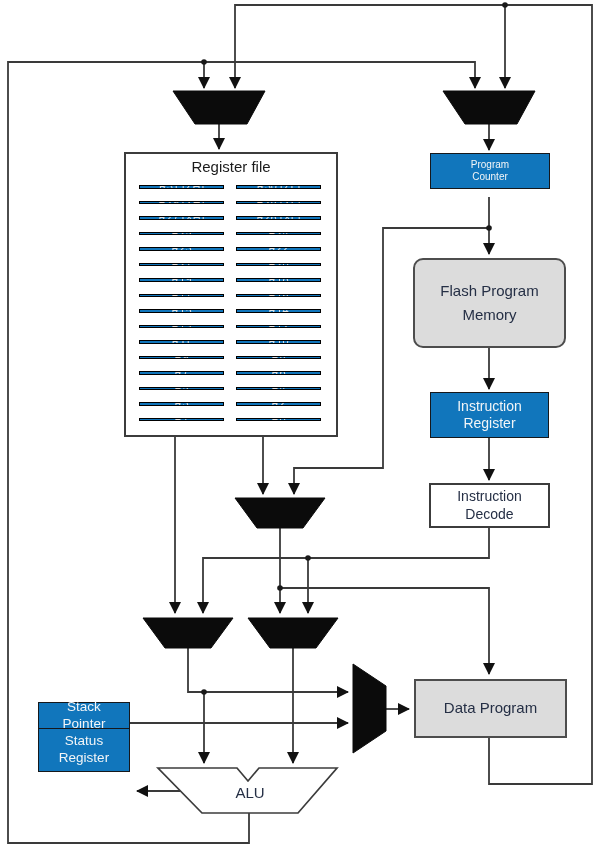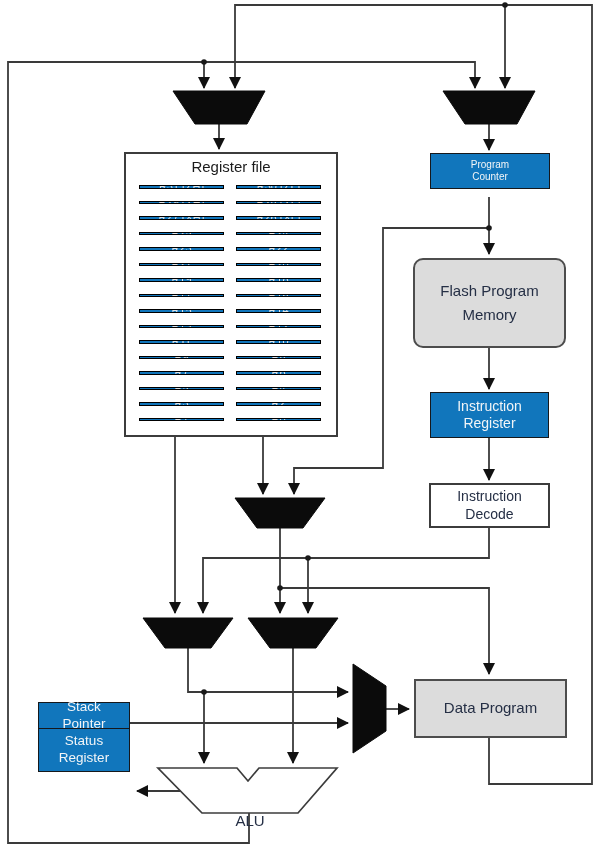--- a/index.html
+++ b/index.html
@@ -37,21 +37,21 @@
     overflow:hidden;
   }
   #program-counter      { left:430px; top:153px; width:120px; height:36px; font-size:10px; }
   #flash-program-memory { left:413px; top:258px; width:153px; height:90px; font-size:15px; line-height:1.6;border-radius:10px; }
   #instruction-register { left:430px; top:392px; width:119px; height:46px; font-size:14px; }
   #instruction-decode   { left:429px; top:483px; width:121px; height:45px; font-size:14px; }
   #data-memory          { left:414px; top:679px; width:153px; height:59px; font-size:15px; }
   #stack-pointer        { left:38px;  top:702px; width:92px;  height:28px; font-size:13.5px; }
   #status-register      { left:38px;  top:728px; width:92px;  height:44px; font-size:13.5px; }
   #alu-label { position:absolute; left:218px; top:784px; width:64px; z-index:2;
-    text-align:center; font-size:15px; color:#252f45;margin-top:28px; }
+    text-align:center; font-size:15px; color:#252f45; }
 </style>
 </head>
 <body>
 
 <div id="canvas">
 
   <svg id="wires" width="600" height="854" viewBox="0 0 600 854">
     <defs>
       <marker id="ah" markerUnits="userSpaceOnUse" markerWidth="13" markerHeight="13" refX="11" refY="6" orient="auto">
         <path d="M0,0 L12,6 L0,12 Z" fill="#111"></path>

